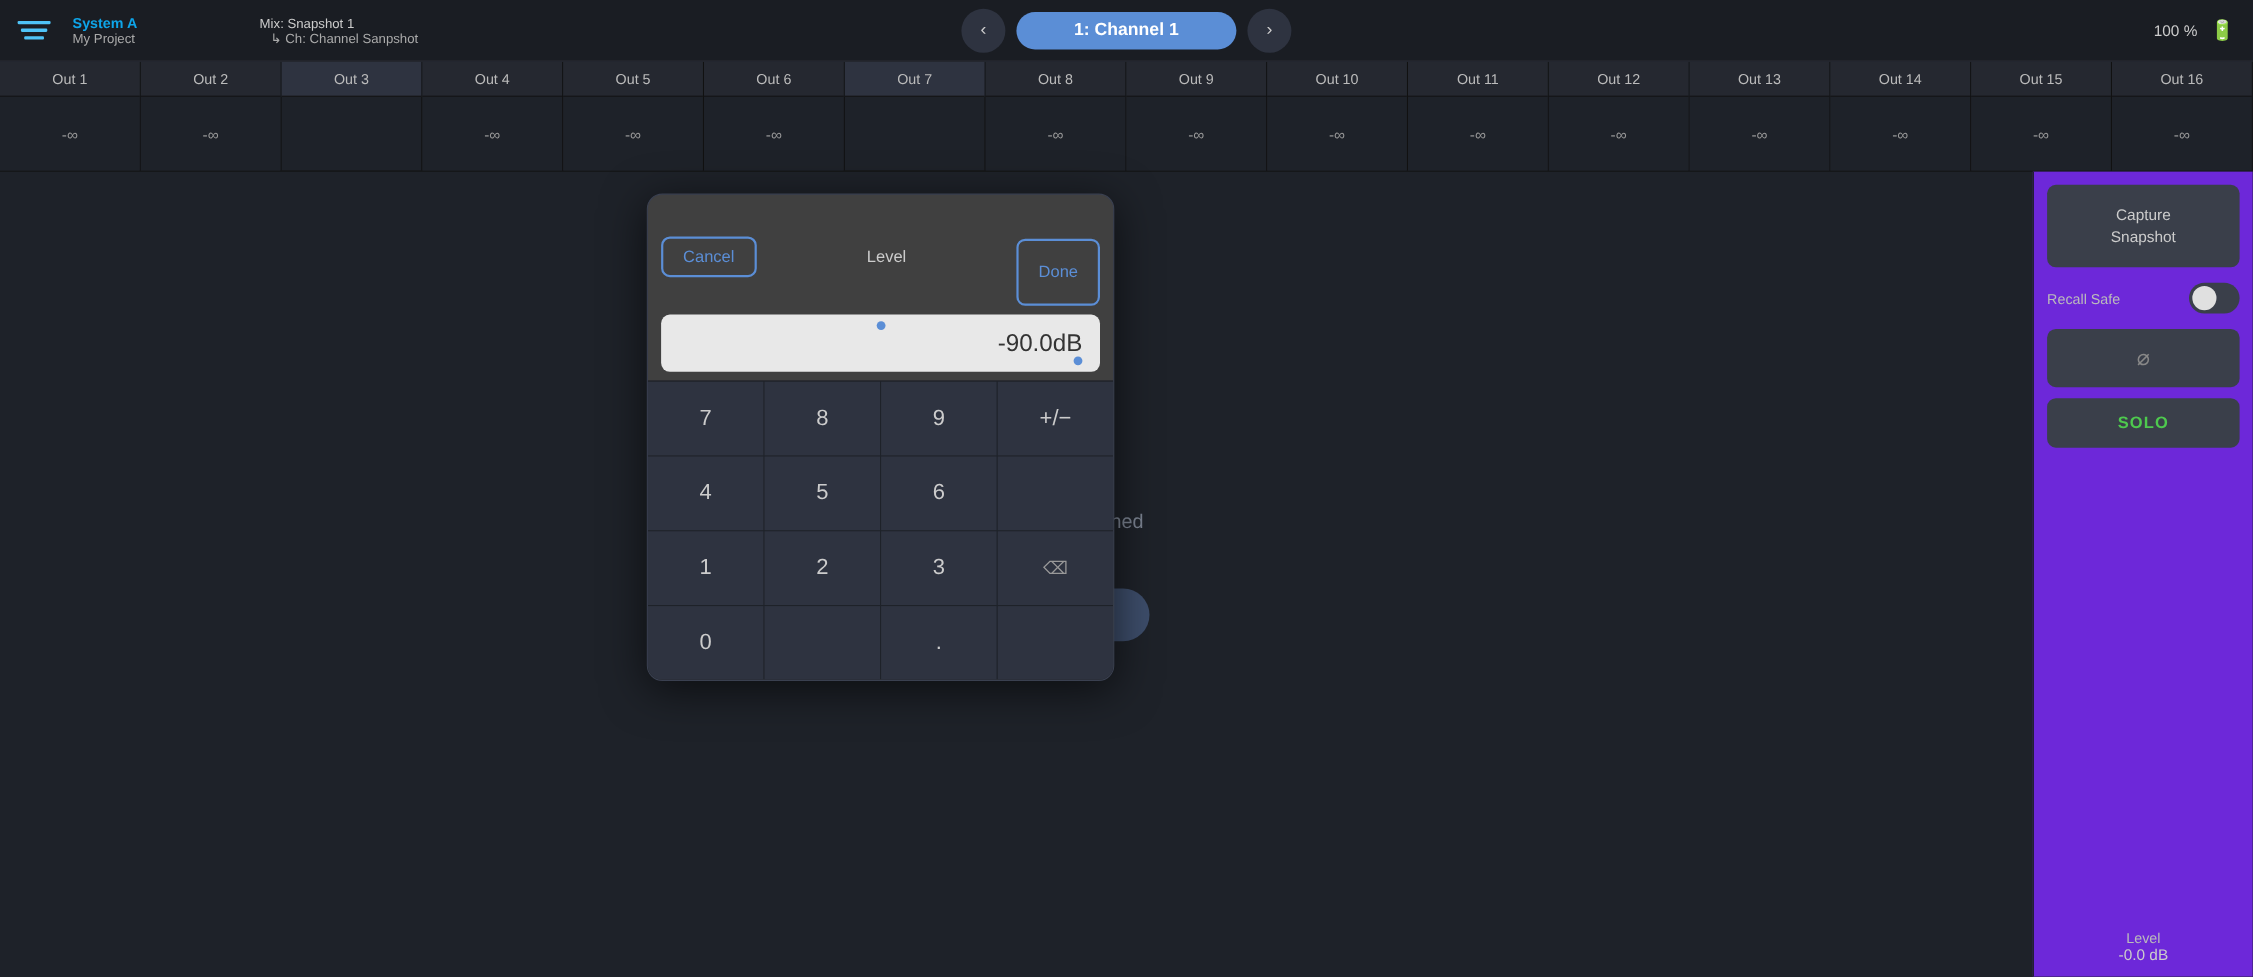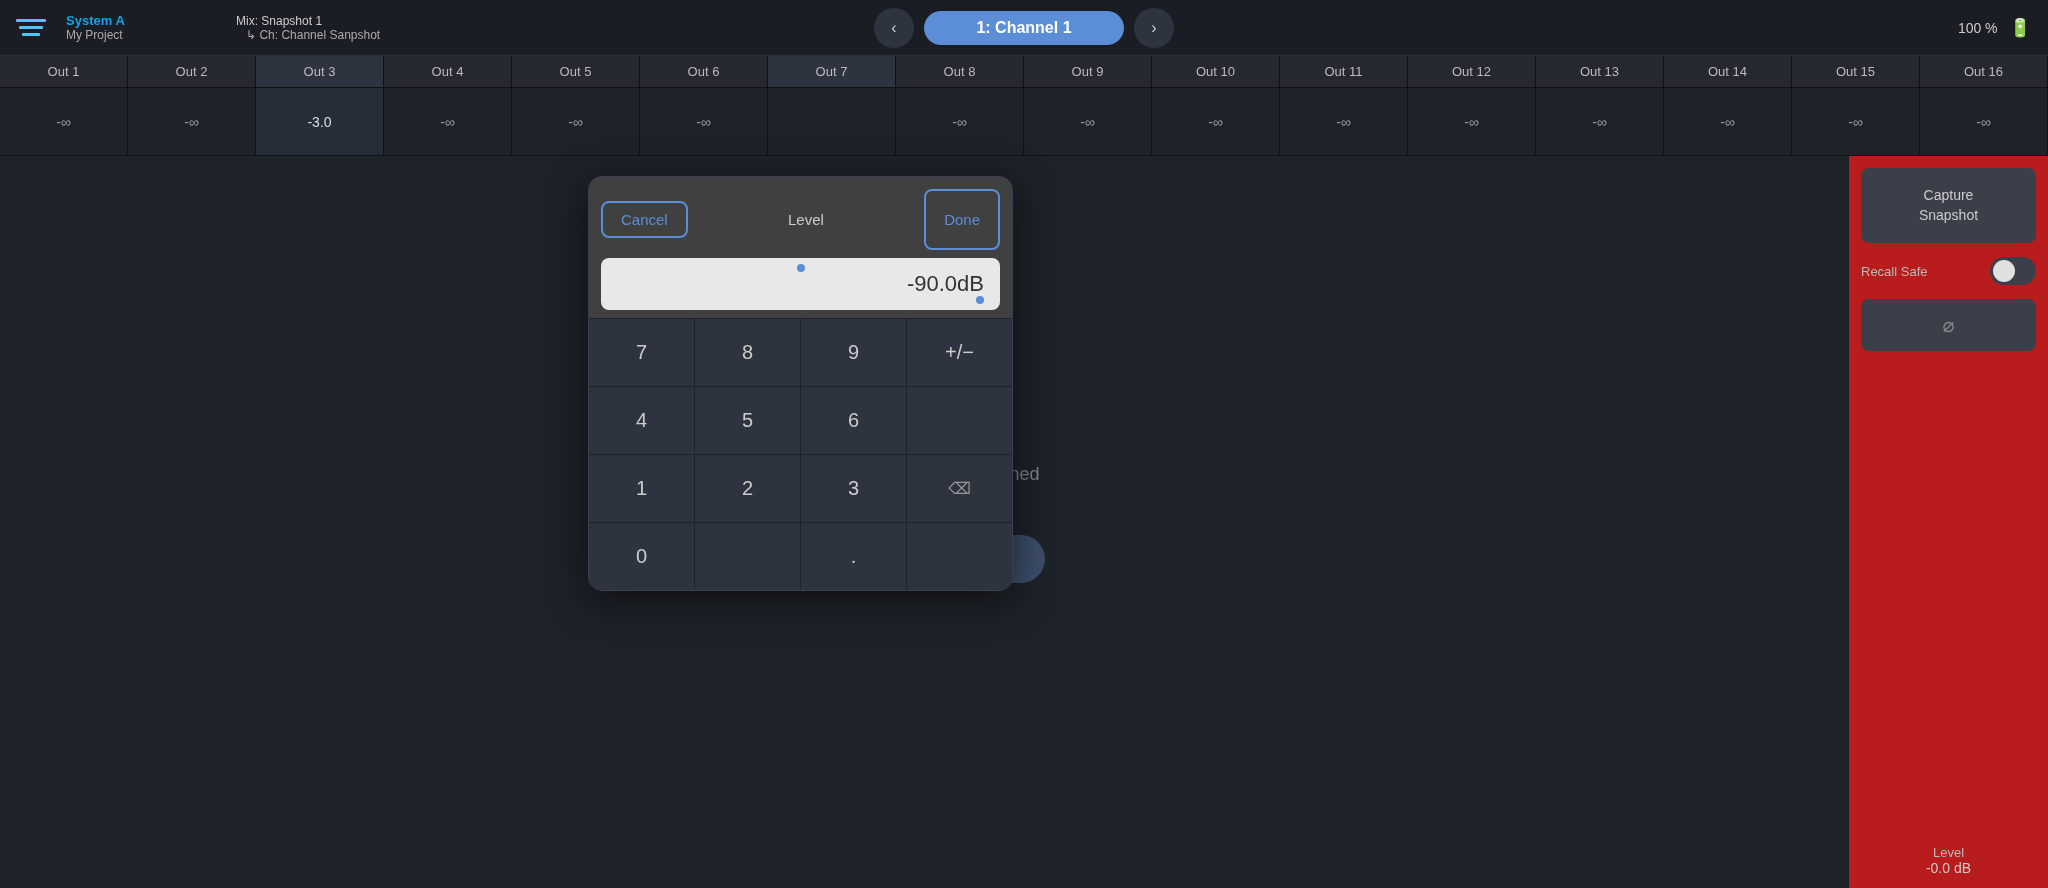--- a/index.html
+++ b/index.html
@@ -164,21 +164,21 @@
       border-radius: 25px;
       padding: 14px 50px;
       color: #aabbd8;
       font-size: 17px;
       cursor: pointer;
     }
 
     
     .right-panel {
       width: 200px;
-      background: #b91c1c;
+      background: #6d28d9;
       border-left: 1px solid #1a1d23;
       display: flex;
       flex-direction: column;
       padding: 12px;
       gap: 10px;
     }
     .capture-snapshot-btn {
       background: #3a3f4a;
       border: none;
       border-radius: 8px;
@@ -305,20 +305,21 @@
       font-size: 15px;
     }
     .numpad-done-btn {
       background: transparent;
       border: 2px solid #5b8ed6;
       border-radius: 8px;
       padding: 20px 18px;
       color: #5b8ed6;
       font-size: 15px;
       cursor: pointer;
+      margin-top: 28px;
     }
     .numpad-display {
       margin: 0 12px 8px;
       background: #e8e8e8;
       border-radius: 8px;
       padding: 10px 16px;
       display: flex;
       align-items: center;
       justify-content: flex-end;
       position: relative;
@@ -414,21 +415,20 @@
     <div class="output-col">
       <div class="output-header">Out 1</div>
       <div class="output-value">-∞</div>
     </div>
     <div class="output-col">
       <div class="output-header">Out 2</div>
       <div class="output-value">-∞</div>
     </div>
     <div class="output-col active">
       <div class="output-header">Out 3</div>
-      <div class="output-value">-3.0</div>
     </div>
     <div class="output-col">
       <div class="output-header">Out 4</div>
       <div class="output-value">-∞</div>
     </div>
     <div class="output-col">
       <div class="output-header">Out 5</div>
       <div class="output-value">-∞</div>
     </div>
     <div class="output-col">
@@ -521,18 +521,19 @@
     <button class="capture-snapshot-btn">
       <span>Capture<br>Snapshot</span>
     </button>
     <div class="recall-safe-row">
       <span class="recall-safe-label">Recall Safe</span>
       <div class="toggle-switch"></div>
     </div>
     <button class="link-btn">
       <span>⌀</span>
     </button>
+    <button class="solo-btn">SOLO</button>
     <div class="level-display">
       <div class="level-label">Level</div>
       <div class="level-value">-0.0 dB</div>
     </div>
   </div>
 </div>
 
 </body></html>

